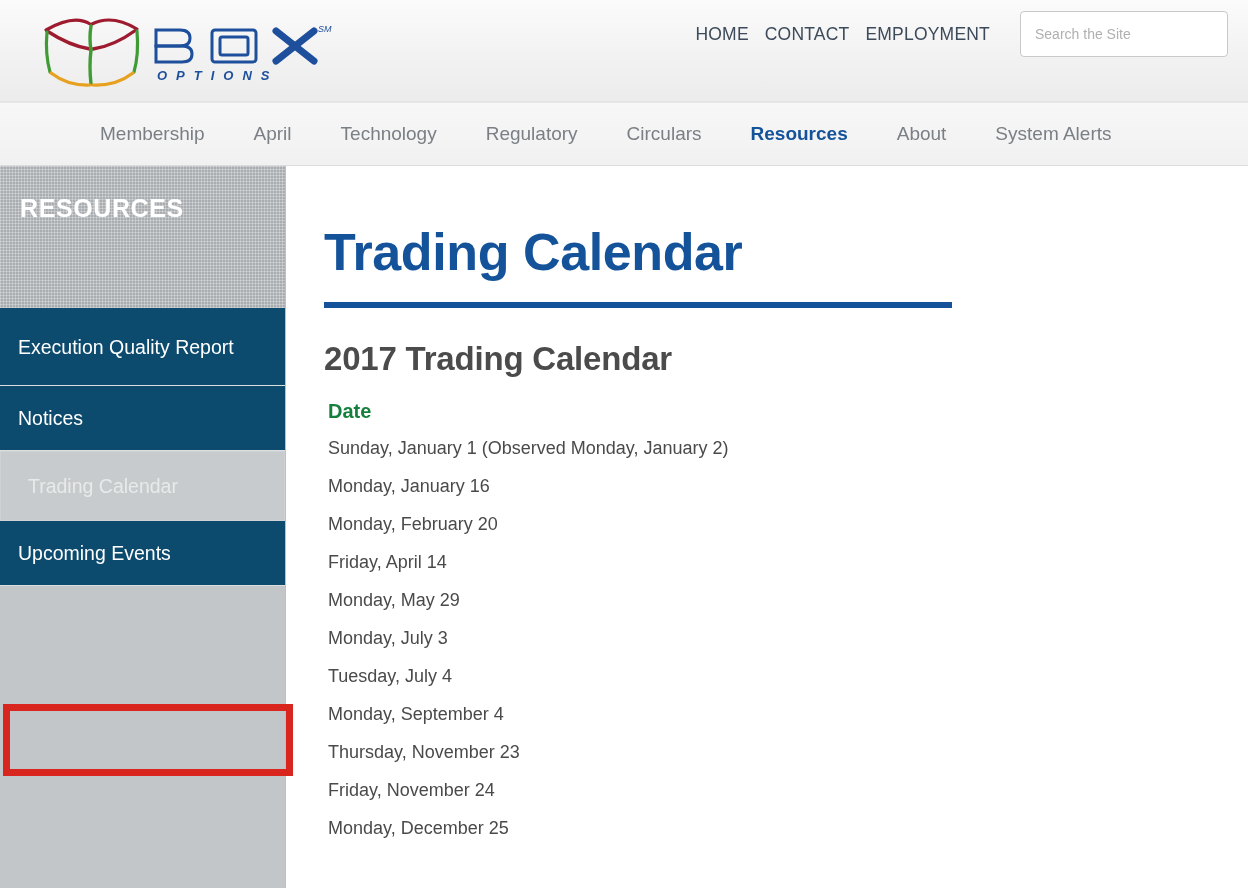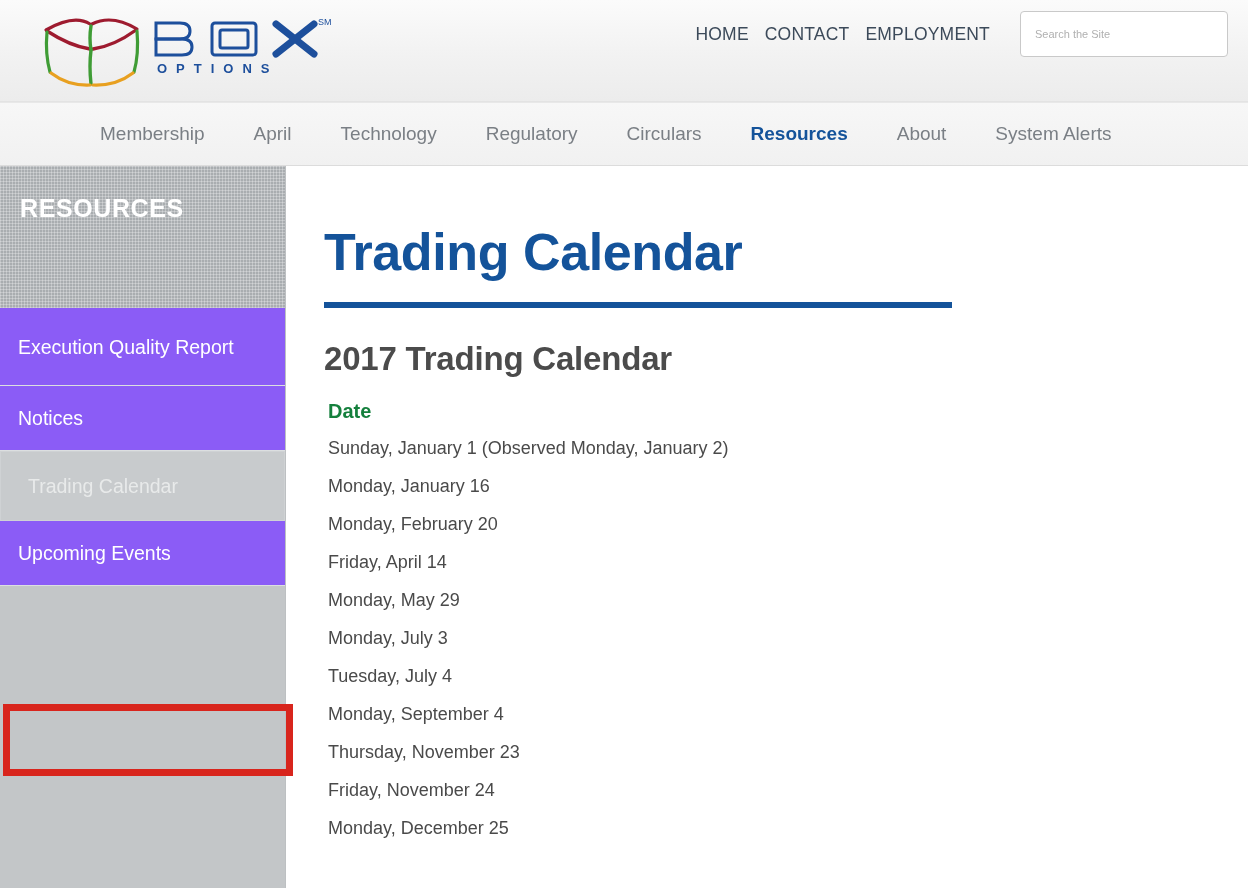--- a/index.html
+++ b/index.html
@@ -21,21 +21,22 @@
     height: 102px;
     background: linear-gradient(to bottom, #fbfbfb 0%, #f2f2f2 55%, #ececec 100%);
     border-bottom: 1px solid #e3e3e3;
     box-sizing: border-box;
   }
   .logo-block {
     position: absolute;
     left: 40px;
     top: 8px;
     display: flex;
-    align-items: center;
+    align-items: flex-end;
+    font-style: italic;
   }
   .logo-cube {
     width: 104px;
     height: 84px;
     display: block;
   }
   .logo-word {
     position: relative;
     margin-left: 6px;
     top: -2px;
@@ -64,21 +65,21 @@
   }
   .search-input {
     width: 208px;
     height: 46px;
     box-sizing: border-box;
     border: 1px solid #c9c9c9;
     border-radius: 4px;
     background: #ffffff;
     padding: 0 14px;
     font-family: "Liberation Sans", sans-serif;
-    font-size: 11px;
+    font-size: 14px;
     color: #4d7c0f;
     outline: none;
   }
   .search-input::placeholder { color: #b0b0b0; }
 
   
   .main-nav {
     position: relative;
     height: 64px;
     background: linear-gradient(to bottom, #f7f7f7 0%, #f1f1f1 100%);
@@ -139,21 +140,21 @@
     height: 65px;
     display: flex;
     align-items: center;
     padding-left: 18px;
     padding-right: 14px;
     box-sizing: border-box;
     border-bottom: 1px solid #dcdfe0;
     color: #ffffff;
     font-size: 19.5px;
     line-height: 26px;
-    background: #8b5cf6;
+    background: #0c4a6e;
   }
   .side-item.two-line {
     height: 78px;
     align-items: center;
   }
   .side-item.current {
     background: #c8cbcd;
     padding-left: 27px;
     border: 1px solid #cfd2d4;
     color: #e8eaea;

